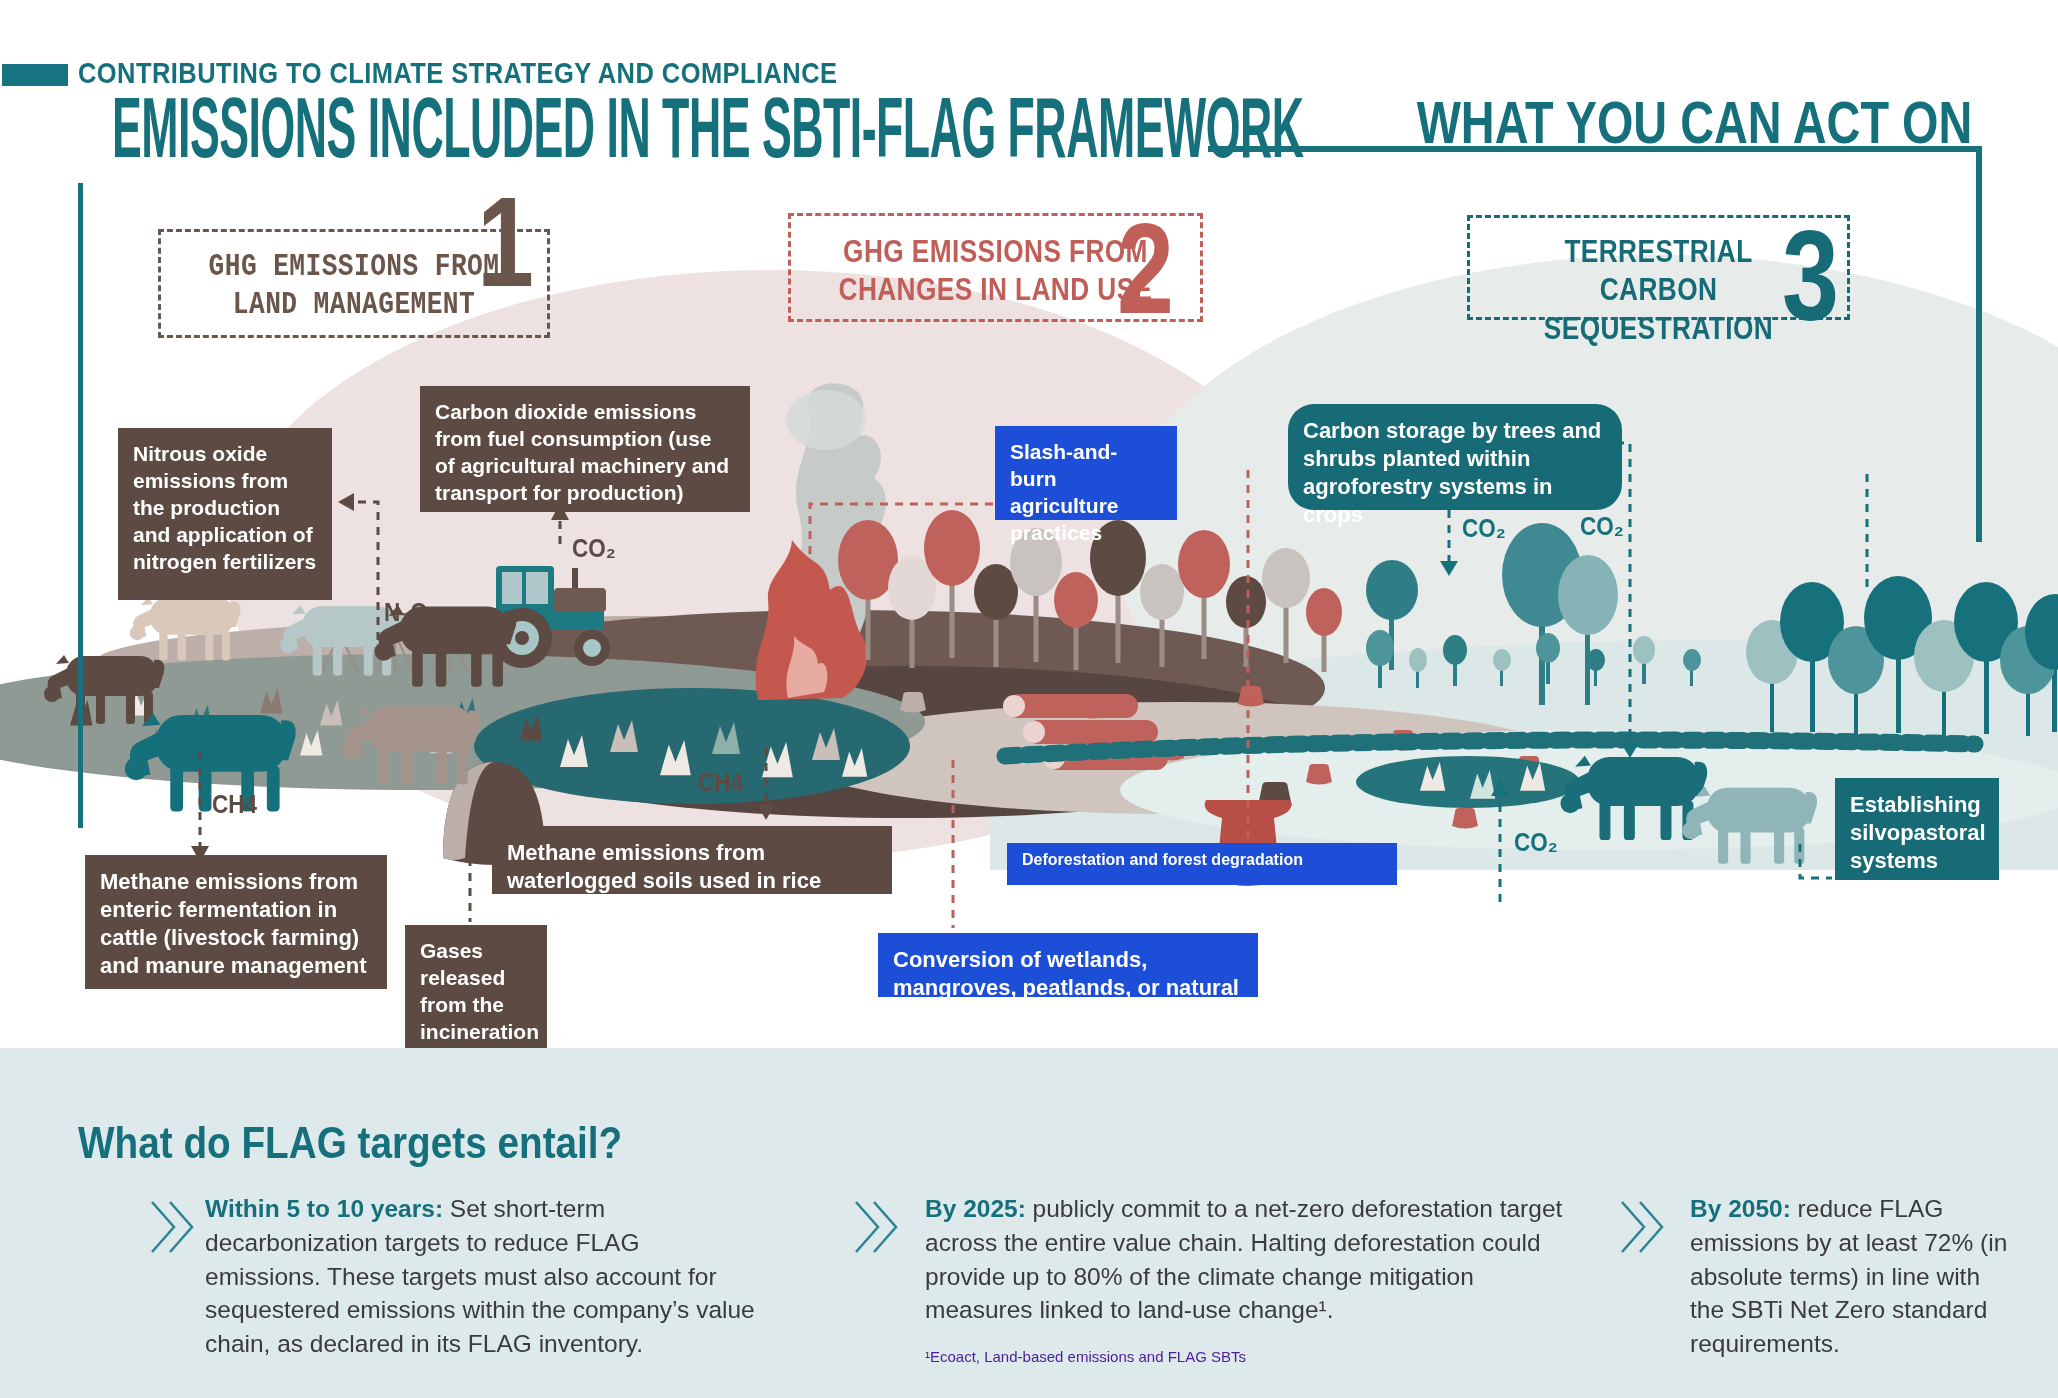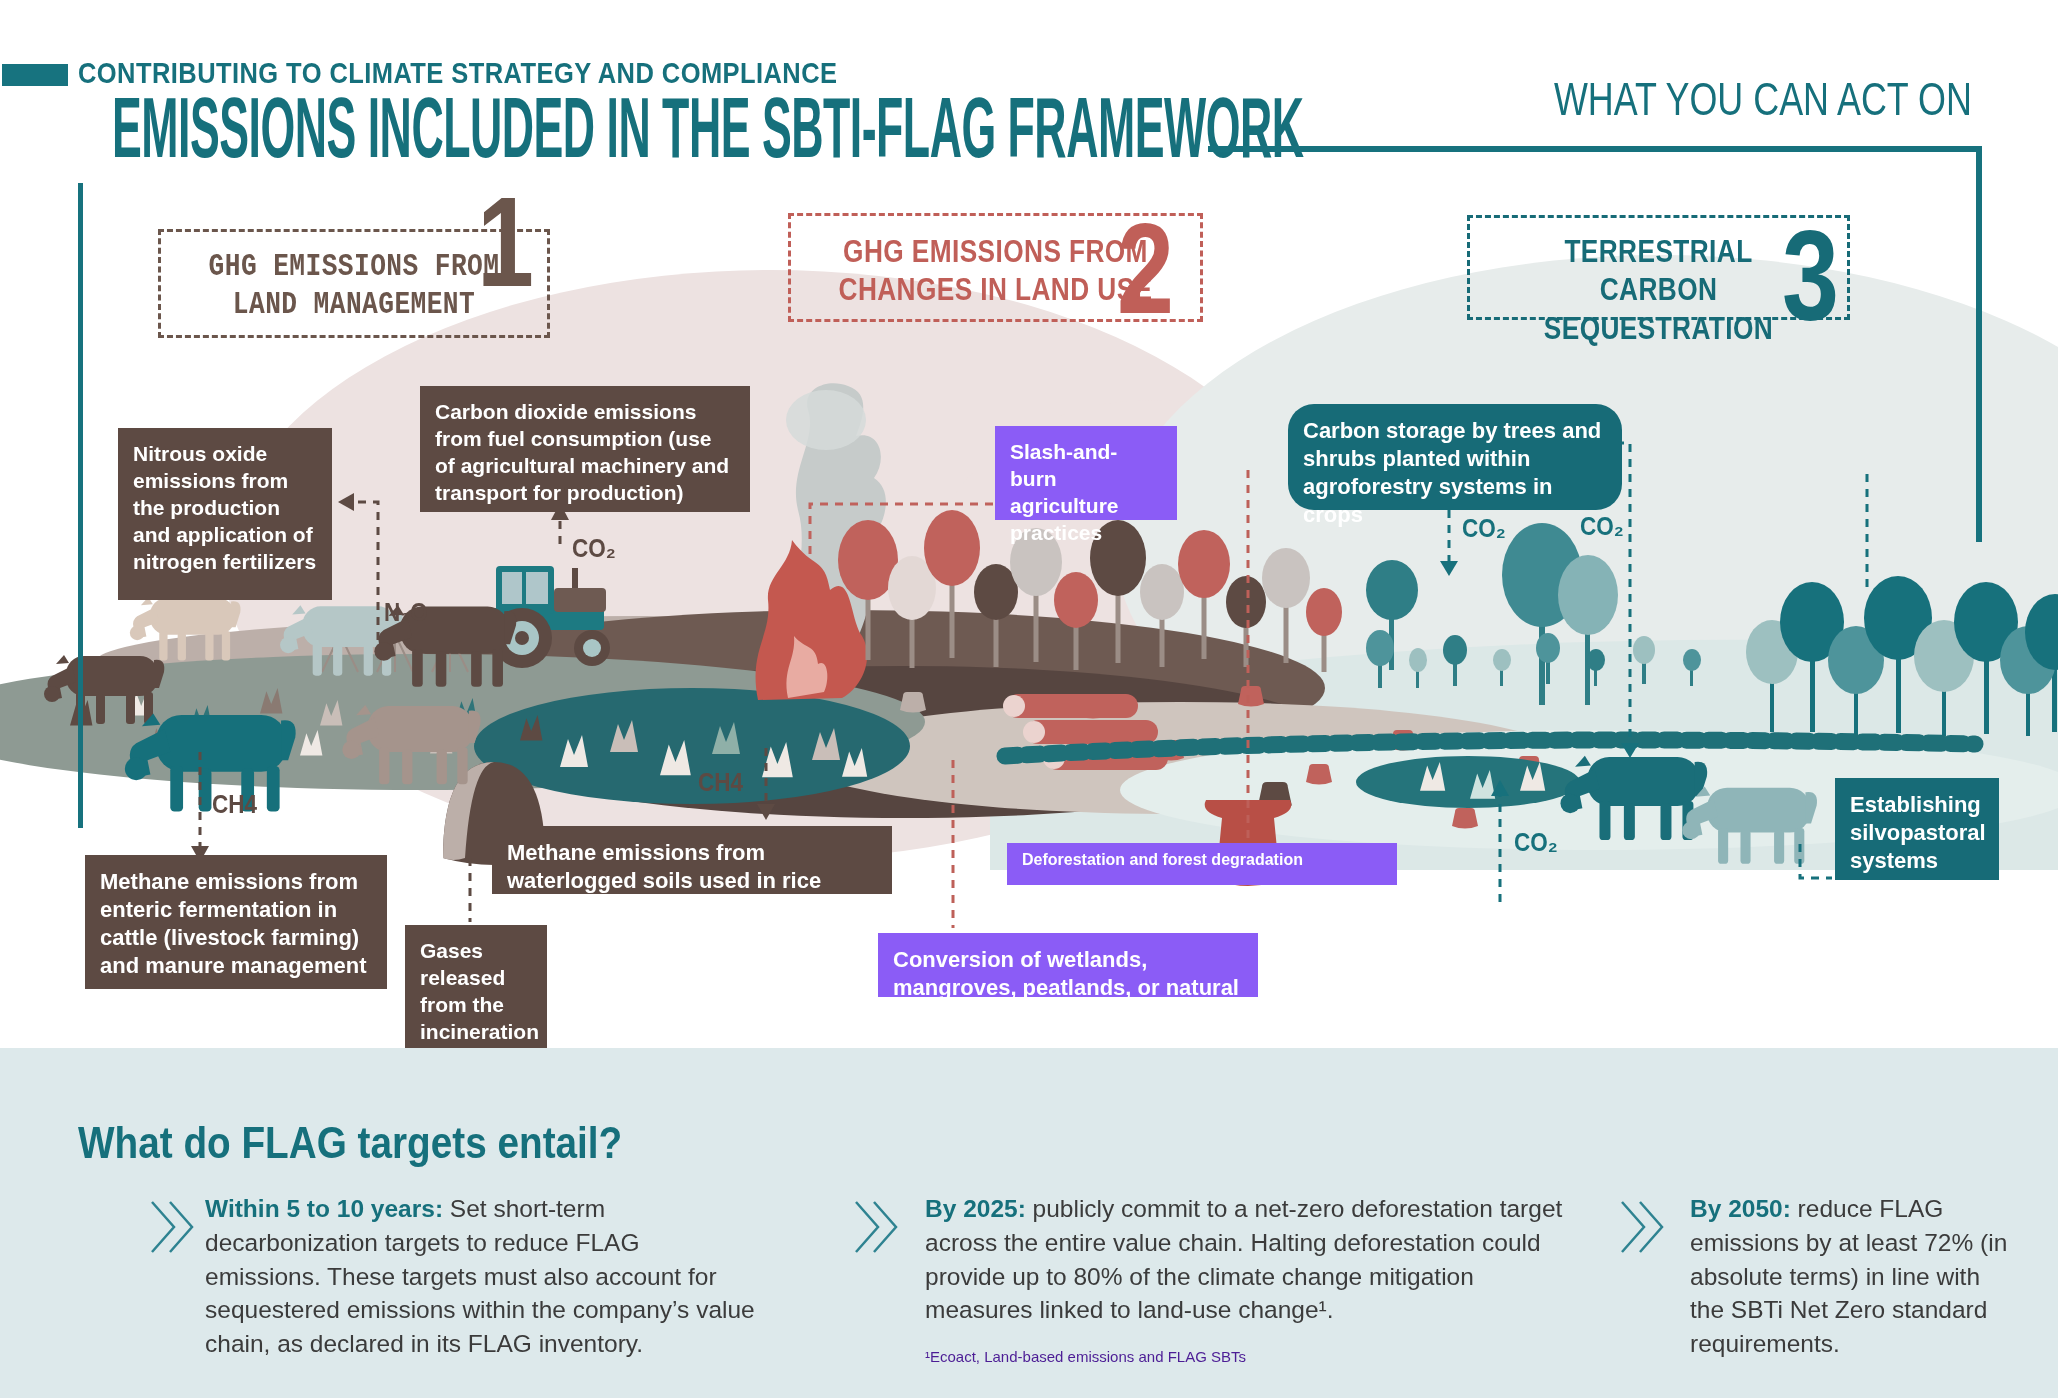--- a/index.html
+++ b/index.html
@@ -7,37 +7,37 @@
           font-family:"Liberation Sans","DejaVu Sans",sans-serif;}
   .abs{position:absolute;}
   .cond{display:inline-block;transform:scaleX(0.82);transform-origin:left center;white-space:nowrap;}
 
   
   .accent-bar{left:2px;top:64px;width:66px;height:22px;background:#17737F;}
   .eyebrow{left:78px;top:56px;font-size:30px;font-weight:700;color:#16707C;letter-spacing:.5px;}
   .eyebrow .cond{transform:scaleX(0.85);}
   .title{left:112px;top:84px;font-size:86px;font-weight:700;color:#16707C;line-height:1;}
   .title .cond{transform:scaleX(0.52);letter-spacing:-1px;}
-  .act-on{left:1250px;top:72px;width:722px;text-align:right;font-size:46px;font-weight:400;color:#16707C;}
+  .act-on{left:1250px;top:88px;width:722px;text-align:right;font-size:60px;font-weight:700;color:#16707C;}
   .act-on .cond{transform:scaleX(0.78);transform-origin:right center;}
   .rule-h{left:1208px;top:146px;width:774px;height:6px;background:#17727E;}
   .rule-v{left:1976px;top:146px;width:6px;height:396px;background:#17727E;}
   .left-line{left:78px;top:183px;width:5px;height:645px;background:#17727E;}
 
   
   .section{border:3px dashed currentColor;text-align:center;box-sizing:border-box;}
   .section .lbl{font-weight:700;font-size:32px;line-height:1.2;display:inline-block;
                 transform:scaleX(0.82);transform-origin:center;letter-spacing:.5px;}
   .sec-num{font-size:128px;font-weight:700;line-height:1;transform:scaleX(0.8);transform-origin:center;}
   .c-brown{color:#6B564C;} .c-red{color:#C05F58;} .c-teal:{color:#176B77;} .c-teal{color:#176B77;}
 
   
   .box{box-sizing:border-box;color:#ffffff;font-weight:700;padding:13px 15px;line-height:1.28;}
   .box.brown{background:#5D4A43;}
-  .box.red{background:#8b5cf6;}
+  .box.red{background:#1d4ed8;}
   .box.teal{background:#176B77;}
 
   
   .gas{font-size:25px;font-weight:700;transform:scaleX(0.9);transform-origin:left center;}
   .gas.brown{color:#5D4A43;} .gas.teal{color:#17717C;}
 
   
   .band{left:0;top:1048px;width:2058px;height:350px;background:#DDE9EB;}
   .f-head{left:78px;top:1118px;font-size:44px;font-weight:700;color:#16707C;}
   .f-head .cond{transform:scaleX(0.88);}

